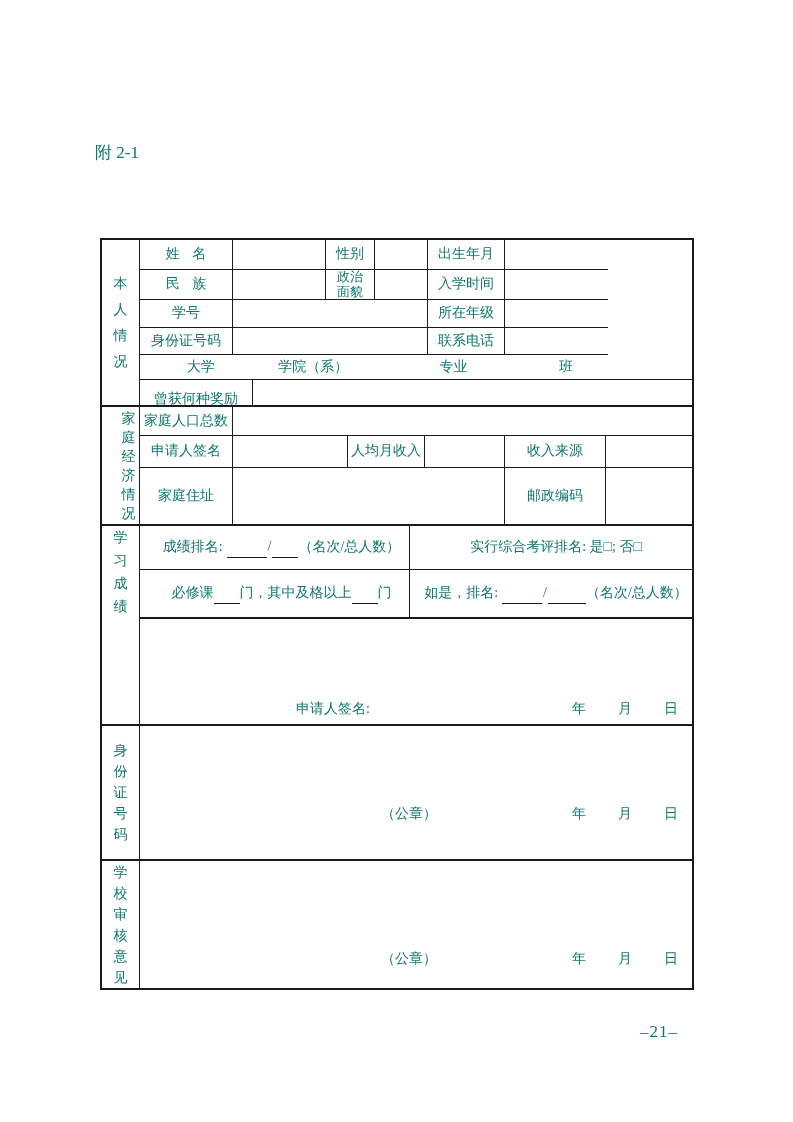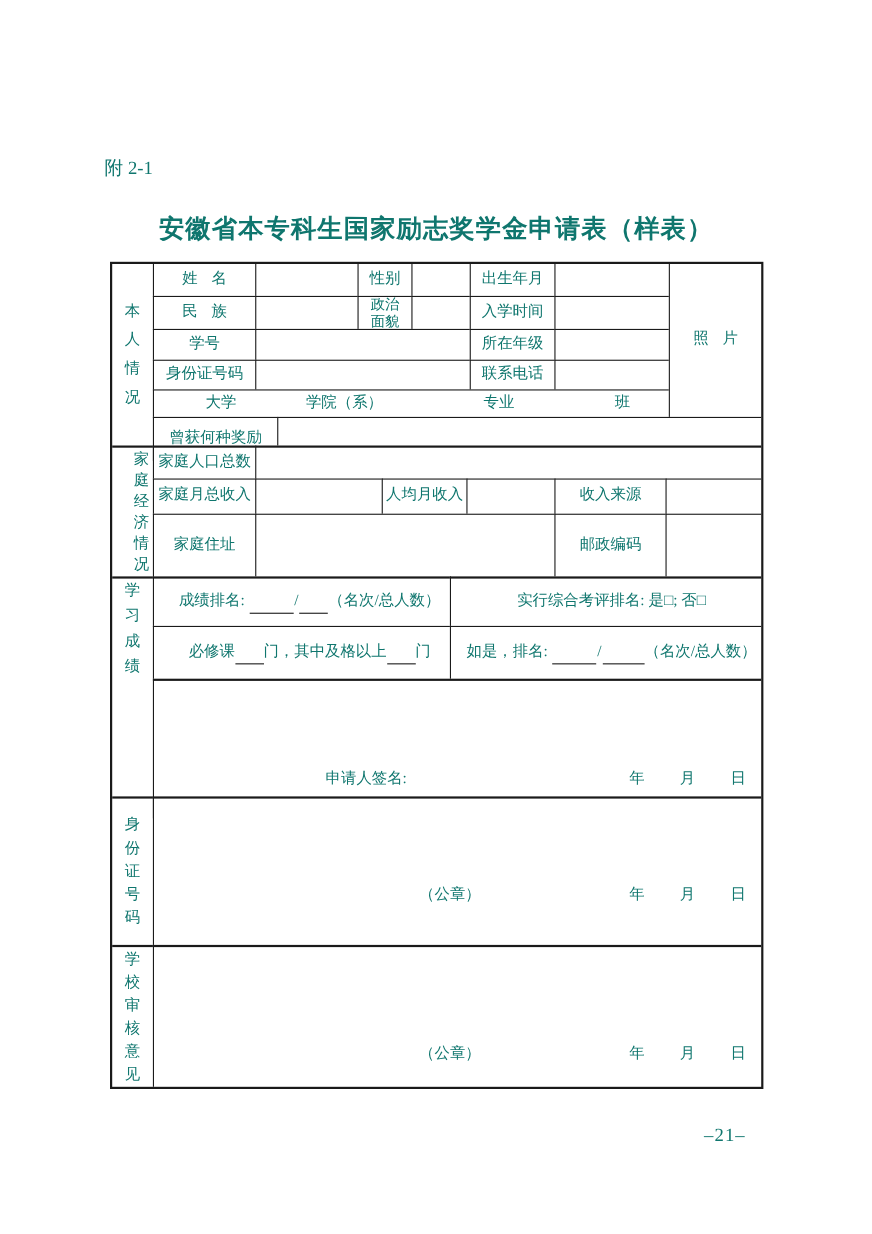--- a/index.html
+++ b/index.html
@@ -31,21 +31,20 @@
   .sig{position:absolute;font-size:14px;}
   .seal{position:absolute;font-size:14px;}
   .areacell{display:block;}
 </style>
 </head>
 <body>
 
 <div id="page">
 
   <div class="attachment">附 2-1</div>
-  <h1 class="title">安徽省本专科生国家励志奖学金申请表（样表）</h1>
 
   <div id="form-table">
 
     <div class="cell nl nt" style="left:0;top:0;width:37px;height:165px;">
       <div class="vlabel vl-personal">本人情况</div>
     </div>
     <div class="cell nl tt" style="left:0;top:165px;width:37px;height:119px;">
       <div class="vlabel vl-family">家庭经济情况</div>
     </div>
     <div class="cell nl tt" style="left:0;top:284px;width:37px;height:93px;">
@@ -57,21 +56,20 @@
     <div class="cell nl tt" style="left:0;top:619px;width:37px;height:129px;">
       <div class="vlabel vl-school">学校审核意见</div>
     </div>
 
     <div class="cell nt sp" style="left:37px;top:0;width:93px;height:29px;">姓 名</div>
     <div class="cell nt" style="left:130px;top:0;width:93px;height:29px;"></div>
     <div class="cell nt" style="left:223px;top:0;width:49px;height:29px;">性别</div>
     <div class="cell nt" style="left:272px;top:0;width:53px;height:29px;"></div>
     <div class="cell nt" style="left:325px;top:0;width:77px;height:29px;">出生年月</div>
     <div class="cell nt" style="left:402px;top:0;width:104px;height:29px;"></div>
-    <div class="cell nt sp" style="left:506px;top:0;width:84px;height:139px;">照 片</div>
 
     <div class="cell sp" style="left:37px;top:29px;width:93px;height:30px;">民 族</div>
     <div class="cell" style="left:130px;top:29px;width:93px;height:30px;"></div>
     <div class="cell" style="left:223px;top:29px;width:49px;height:30px;">
       <div class="wrap2">政治面貌</div>
     </div>
     <div class="cell" style="left:272px;top:29px;width:53px;height:30px;"></div>
     <div class="cell" style="left:325px;top:29px;width:77px;height:30px;">入学时间</div>
     <div class="cell" style="left:402px;top:29px;width:104px;height:30px;"></div>
 
@@ -91,21 +89,21 @@
       <span class="orgspan" style="left:67%;">专业</span>
       <span class="orgspan" style="left:91%;">班</span>
     </div>
 
     <div class="cell" style="left:37px;top:139px;width:113px;height:40px;">曾获何种奖励</div>
     <div class="cell" style="left:150px;top:139px;width:440px;height:26px;"></div>
 
     <div class="cell tt" style="left:37px;top:165px;width:93px;height:30px;">家庭人口总数</div>
     <div class="cell tt" style="left:130px;top:165px;width:460px;height:30px;"></div>
 
-    <div class="cell" style="left:37px;top:195px;width:93px;height:32px;">家庭月总收入</div>
+    <div class="cell" style="left:37px;top:195px;width:93px;height:32px;">申请人签名</div>
     <div class="cell" style="left:130px;top:195px;width:115px;height:32px;"></div>
     <div class="cell" style="left:245px;top:195px;width:77px;height:32px;">人均月收入</div>
     <div class="cell" style="left:322px;top:195px;width:80px;height:32px;"></div>
     <div class="cell" style="left:402px;top:195px;width:101px;height:32px;">收入来源</div>
     <div class="cell" style="left:503px;top:195px;width:87px;height:32px;"></div>
 
     <div class="cell" style="left:37px;top:227px;width:93px;height:57px;">家庭住址</div>
     <div class="cell" style="left:130px;top:227px;width:272px;height:57px;"></div>
     <div class="cell" style="left:402px;top:227px;width:101px;height:57px;">邮政编码</div>
     <div class="cell" style="left:503px;top:227px;width:87px;height:57px;"></div>

